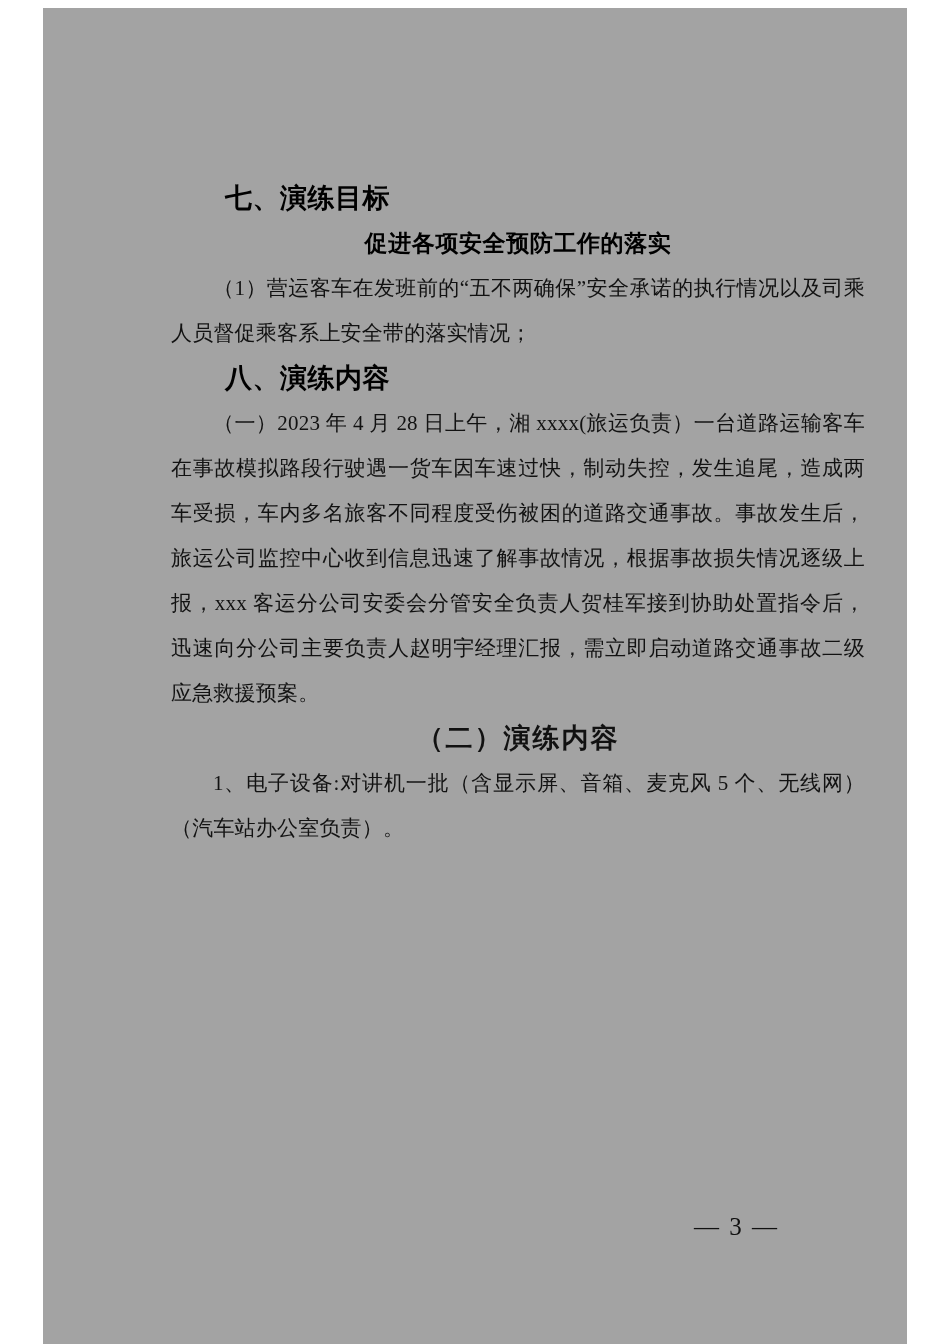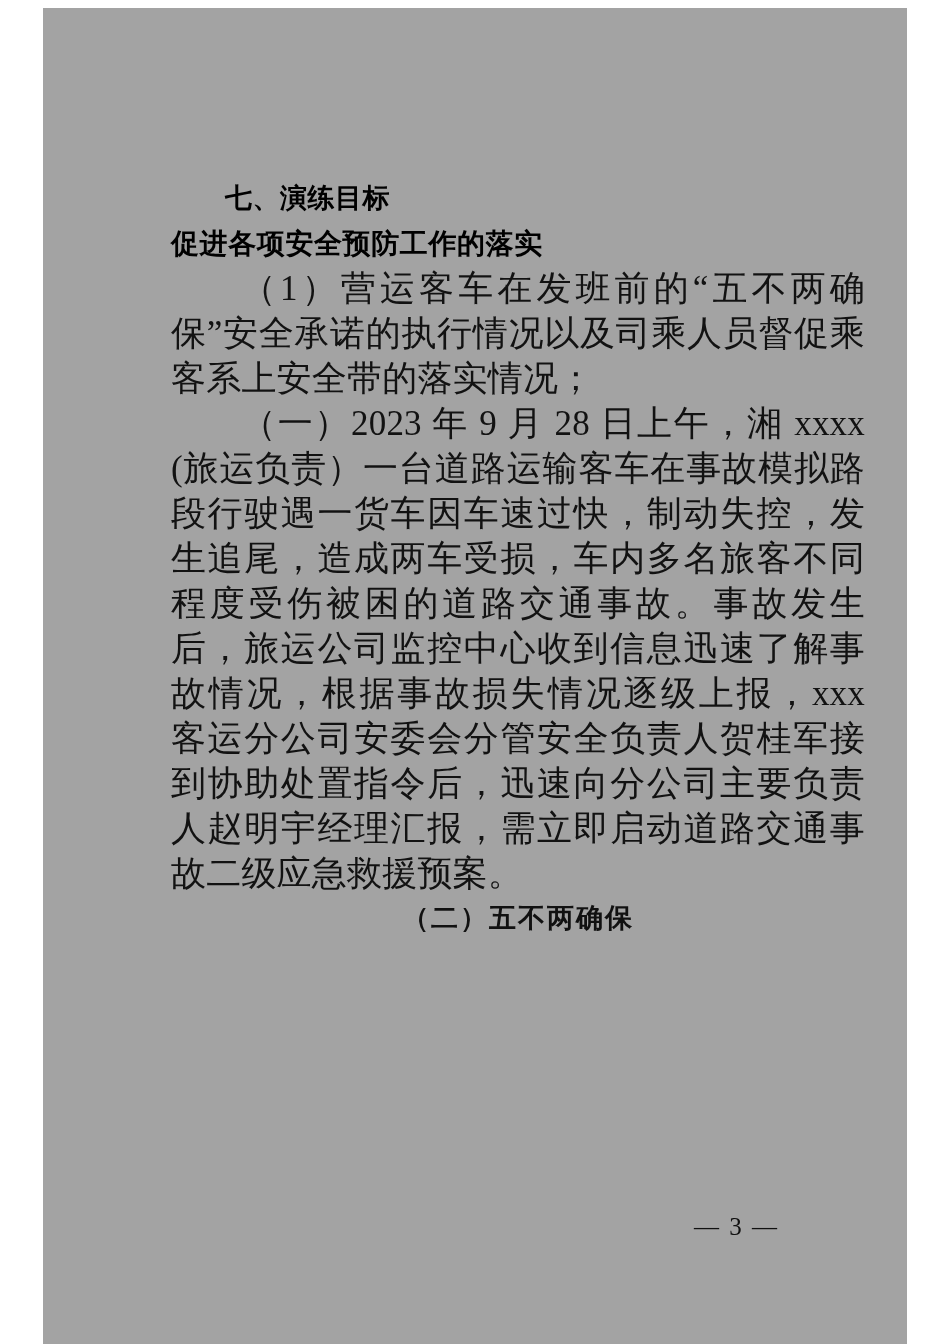--- a/index.html
+++ b/index.html
@@ -37,43 +37,43 @@
     letter-spacing: 0.5px;
     text-indent: 2em;
     margin: 0;
     white-space: nowrap;
   }
 
   
   .center-title-bold {
     font-family: "Liberation Serif", "DejaVu Serif", serif;
     font-weight: bold;
-    font-size: 28px;
+    font-size: 23px;
     line-height: 45px;
     color: #000000;
-    text-align: left;
+    text-align: center;
     letter-spacing: 0.6px;
     margin: 0;
   }
 
   
   .center-subheading {
     font-family: "Liberation Serif", "DejaVu Serif", serif;
     font-size: 27px;
     line-height: 45px;
     color: #111111;
     text-align: center;
     letter-spacing: 2px;
     margin: 0;
   }
 
   
   .body-para {
     font-family: "Liberation Serif", "DejaVu Serif", serif;
-    font-size: 35px;
+    font-size: 21px;
     line-height: 45px;
     color: #121212;
     text-align: justify;
     text-justify: inter-character;
     text-indent: 2em;
     margin: 0;
     letter-spacing: 0.2px;
     word-break: break-all;
   }
 
@@ -97,24 +97,26 @@
 
   <div class="content">
 
     <h2 class="section-heading">七、演练目标</h2>
 
     <h3 class="center-title-bold">促进各项安全预防工作的落实</h3>
 
     <p class="body-para">（1）营运客车在发班前的“五不两确保”安全承诺的执行情况以及司乘人员督促乘客系上安全带的落实情况；</p>
 
 
+    <h2 class="section-heading">八、演练内容</h2>
 
-    <p class="body-para">（一）2023 年 9 月 28 日上午，湘 xxxx(旅运负责）一台道路运输客车在事故模拟路段行驶遇一货车因车速过快，制动失控，发生追尾，造成两车受损，车内多名旅客不同程度受伤被困的道路交通事故。事故发生后，旅运公司监控中心收到信息迅速了解事故情况，根据事故损失情况逐级上报，xxx 客运分公司安委会分管安全负责人贺桂军接到协助处置指令后，迅速向分公司主要负责人赵明宇经理汇报，需立即启动道路交通事故二级应急救援预案。</p>
+    <p class="body-para">（一）2023 年 4 月 28 日上午，湘 xxxx(旅运负责）一台道路运输客车在事故模拟路段行驶遇一货车因车速过快，制动失控，发生追尾，造成两车受损，车内多名旅客不同程度受伤被困的道路交通事故。事故发生后，旅运公司监控中心收到信息迅速了解事故情况，根据事故损失情况逐级上报，xxx 客运分公司安委会分管安全负责人贺桂军接到协助处置指令后，迅速向分公司主要负责人赵明宇经理汇报，需立即启动道路交通事故二级应急救援预案。</p>
 
-    <h3 class="center-subheading">（二）五不两确保</h3>
+    <h3 class="center-subheading">（二）演练内容</h3>
 
+    <p class="body-para">1、电子设备:对讲机一批（含显示屏、音箱、麦克风 5 个、无线网）（汽车站办公室负责）。</p>
 
 
   </div>
 
   <div class="page-footer">— 3 —</div>
 
 </div>
 
 </body></html>

